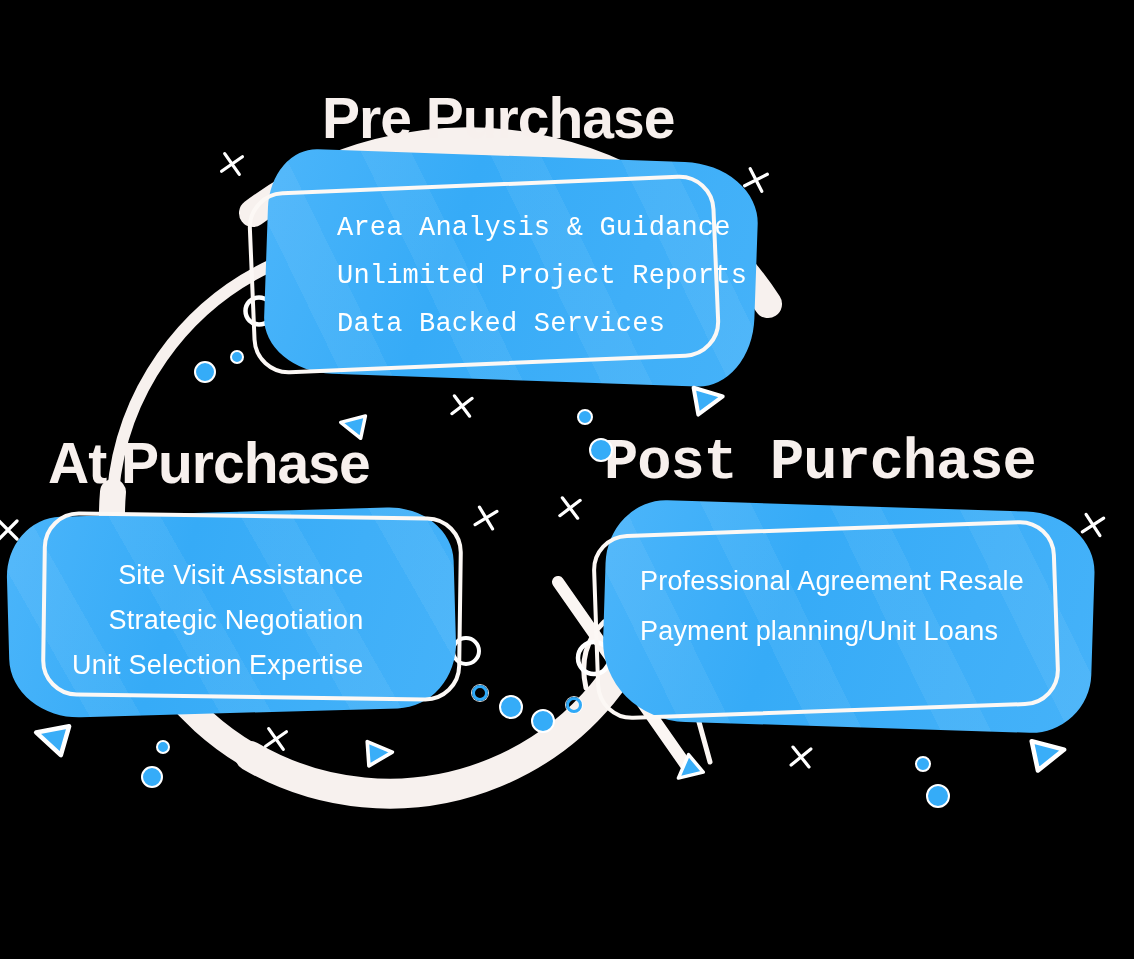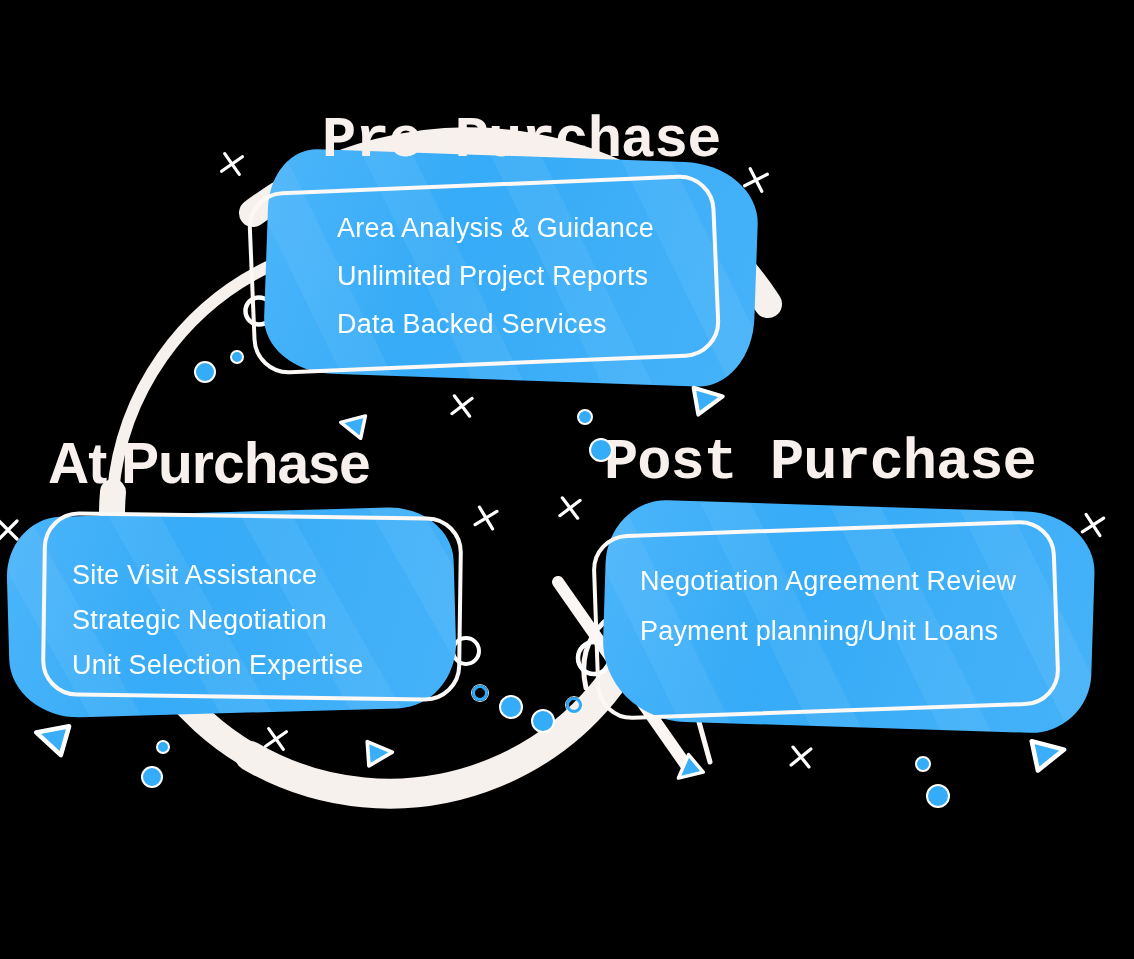--- a/index.html
+++ b/index.html
@@ -33,32 +33,32 @@
     position:absolute; border:4px solid #FCF8F5; border-radius:36px; background:transparent;
   }
   .pre  .frame { left:250px; top:183px; width:468px; height:183px; transform:rotate(-2.4deg); }
   .at   .frame { left:42px;  top:514px; width:420px; height:185px; transform:rotate(0.8deg); }
   .post .frame { left:594px; top:527px; width:464px; height:186px; transform:rotate(-2deg); }
 
   .title {
     position:absolute; margin:0; color:#F7F0ED; font-size:57px; font-weight:700;
     letter-spacing:-1px; white-space:nowrap; line-height:1.05;
   }
-  .pre  .title { left:322px; top:112px;font-family:Liberation Mono, monospace; }
+  .pre  .title { left:322px; top:89px; }
   .at   .title { left:48px;  top:434px; }
   .post .title { left:604px; top:434px;font-family:Liberation Mono, monospace; }
 
   .items {
     position:absolute; margin:0; padding:0; list-style:none;
     color:#FFFFFF; font-size:27px; font-weight:400; letter-spacing:0.2px; white-space:nowrap;
   }
   .pre  .items { left:337px; top:204px; }
-  .pre  .items li { line-height:48px; }
+  .pre  .items li { line-height:48px;font-family:Liberation Mono, monospace; }
   .at   .items { left:72px;  top:553px; }
-  .at   .items li { line-height:45px; }
+  .at   .items li { line-height:45px;text-align:right; }
   .post .items { left:640px; top:556px; }
   .post .items li { line-height:50px; }
 
   .dot { position:absolute; border-radius:50%; background:#35ACF8; border:2.5px solid #FFFFFF; }
   .dot.hollow { background:transparent; border:3.5px solid #2EA9F8;
                 box-shadow:0 0 0 1px rgba(255,255,255,0.85); }
 
   .xmark { position:absolute; width:30px; height:30px; }
   .tri   { position:absolute; }
 </style>
@@ -104,21 +104,21 @@
       <li>Strategic Negotiation</li>
       <li>Unit Selection Expertise</li>
     </ul>
   </section>
 
   <section class="group post">
     <div class="blob"></div>
     <div class="frame"></div>
     <h2 class="title">Post Purchase</h2>
     <ul class="items">
-      <li>Negotiation Agreement Review</li>
+      <li>Professional Agreement Resale</li>
       <li>Payment planning/Unit Loans</li>
     </ul>
   </section>
 
   <svg class="xmark" style="left:217px; top:149px; transform:rotate(10deg);" viewBox="0 0 30 30">
       <path d="M6 6 L24 24 M24 6 L6 24" stroke="#FFFFFF" stroke-width="3.2" stroke-linecap="round" fill="none"></path>
     </svg>
   <svg class="xmark" style="left:741px; top:165px; transform:rotate(18deg);" viewBox="0 0 30 30">
       <path d="M6 6 L24 24 M24 6 L6 24" stroke="#FFFFFF" stroke-width="3.2" stroke-linecap="round" fill="none"></path>
     </svg>

